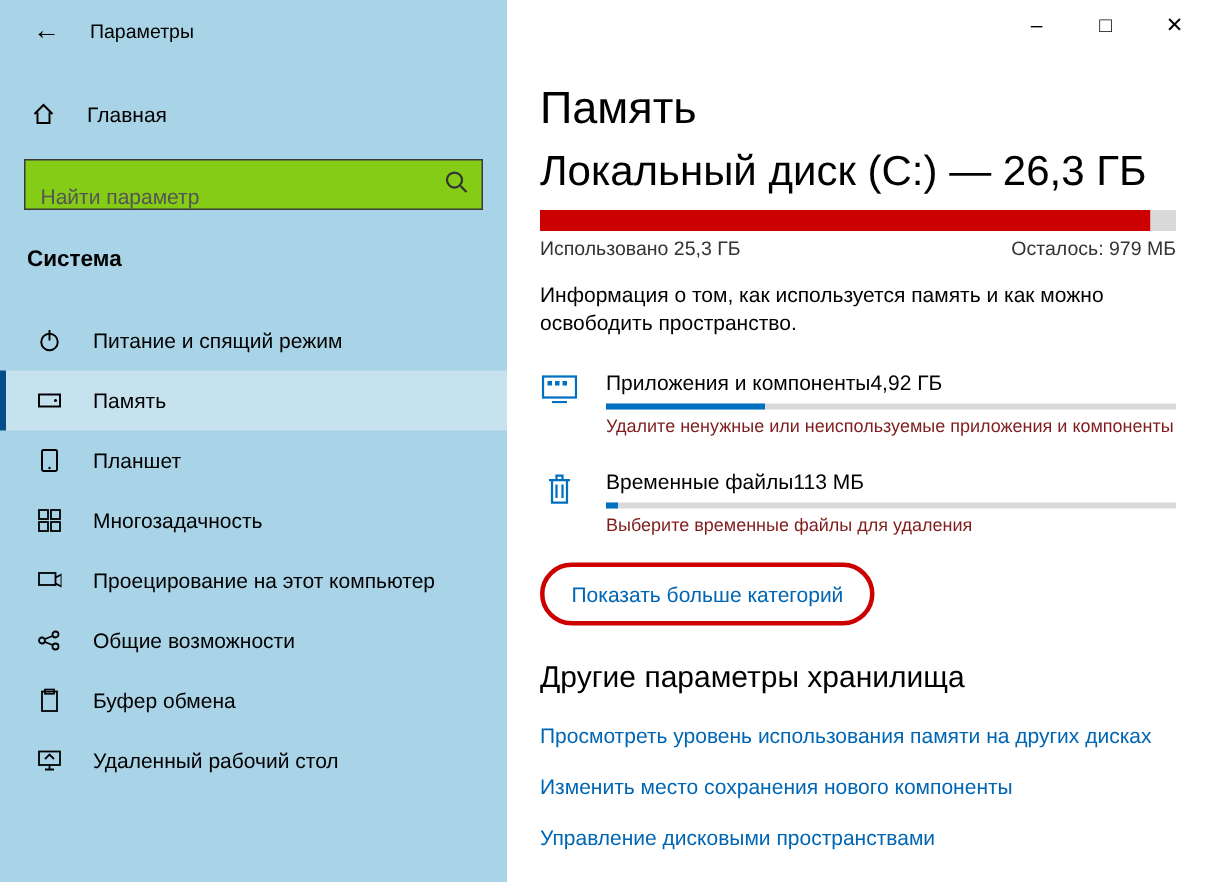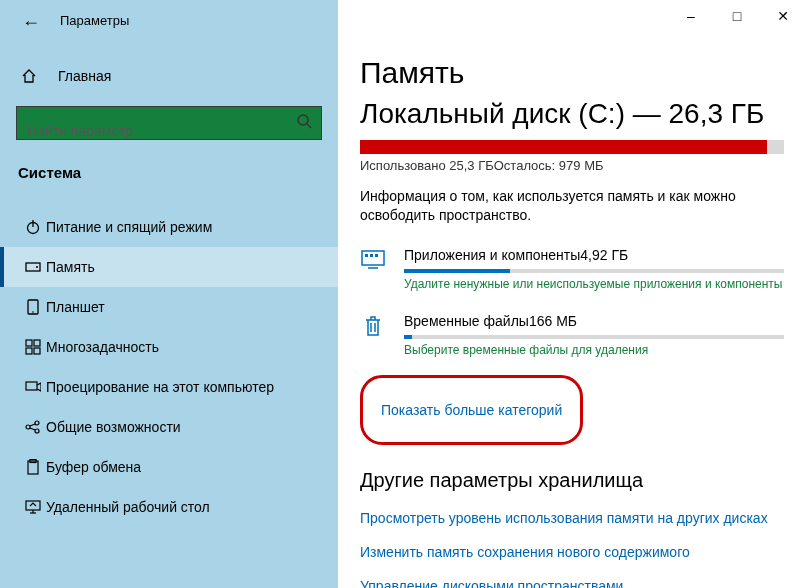--- a/index.html
+++ b/index.html
@@ -6,48 +6,48 @@
 body { font-family: "Segoe UI", Arial, sans-serif; font-size: 14px; color: #000; background: #fff; width: 806px; height: 588px; overflow: hidden; }
 .window { display: flex; width: 806px; height: 588px; position: relative; }
 .sidebar { width: 338px; background: #a9d3e6; padding: 0; display: flex; flex-direction: column; }
 .titlebar-left { height: 40px; display: flex; align-items: center; padding-left: 22px; gap: 20px; }
 .back-arrow { font-size: 18px; cursor: pointer; }
 .win-title { font-size: 13px; }
 .home-row { display: flex; align-items: center; gap: 20px; padding: 8px 0 8px 20px; margin-top: 20px; }
 .home-icon { width: 18px; display:flex; justify-content:center; }
 .home-label { font-size: 14px; }
 .search-wrap { margin: 14px 16px 0 16px; position: relative; }
-.search-input { width: 100%; height: 34px; background: #15803d; border: 1px solid #3a3a3a; padding: 16px 36px 0 10px; font-size: 14px; outline: none; }
+.search-input { width: 100%; height: 34px; background: #84cc16; border: 1px solid #3a3a3a; padding: 16px 36px 0 10px; font-size: 14px; outline: none; }
 .search-input::placeholder { color: #555; }
 .search-icon { position: absolute; right: 10px; top: 7px; font-size: 16px; color:#333; }
 .section-title { font-weight: 600; font-size: 15px; margin: 24px 0 6px 18px; }
 .nav-list { overflow: hidden; flex: 1; }
-.nav-item { display: flex; align-items: center; gap: 4px; padding: 12px 0 12px 20px; cursor: pointer; border-left: 4px solid transparent; }
+.nav-item { display: flex; align-items: center; gap: 20px; padding: 12px 0 12px 20px; cursor: pointer; border-left: 4px solid transparent; }
 .nav-item.active { background: #c6e2ef; border-left: 4px solid #004e8a; }
 .nav-icon { width: 18px; display:flex; justify-content:center; font-size:16px; }
 .nav-label { font-size: 14px; }
 .main { flex: 1; background: #fff; position: relative; padding: 0 22px; overflow:hidden; }
 .titlebar-right { position: absolute; top: 0; right: 0; display: flex; }
 .win-btn { width: 46px; height: 32px; display:flex; align-items:center; justify-content:center; font-size:14px; cursor:pointer; font-family:"Segoe UI Symbol",Arial; }
 .page-title { font-size: 30px; font-weight: 500; margin-top: 56px; }
 .disk-line { font-size: 28px; margin-top: 8px; }
 .bar-row { display:flex; margin-top: 10px; }
 .bar-used { height: 14px; background: #cc0000; }
 .bar-free { height: 14px; background: #d9d9d9; }
-.bar-labels { display:flex; font-size:13px; color:#333; margin-top: 4px; }
+.bar-labels { display:flex; justify-content:space-between; font-size:13px; color:#333; margin-top: 4px; gap: 48px; }
 .info-text { font-size: 14px; margin-top: 14px; line-height: 1.35; }
 .cat-row { display:flex; gap:18px; margin-top: 22px; }
 .cat-icon { width: 26px; display:flex; justify-content:center; align-items:flex-start; color:#0070c0; font-size:20px; padding-top:2px; }
 .cat-body { flex:1; }
 .cat-head { display:flex; font-size:14px; }
 .mini-bar { height:4px; background:#d9d9d9; margin:6px 0 4px 0; position:relative; }
 .mini-bar-fill { height:4px; background:#0070c0; position:absolute; left:0; top:0; }
-.cat-hint { font-size:12px; color:#15803d; }
+.cat-hint { font-size:12px; color:#7f1d1d; }
 .show-more-wrap { margin-top: 18px; }
-.show-more { display:inline-block; padding: 24px 18px; border: 3px solid #cc0000; border-radius: 22px; color:#0066b3; font-size:14px; cursor:pointer; }
+.show-more { display:inline-block; padding: 10px 18px; border: 3px solid #cc0000; border-radius: 22px; color:#0066b3; font-size:14px; cursor:pointer; }
 .section-sub { font-size: 20px; font-weight: 500; margin-top: 24px; }
 .link { color:#0066b3; font-size:14px; margin-top: 18px; display:block; cursor:pointer; }
 </style>
 </head>
 <body>
 
 <div class="window">
   <div class="sidebar">
     <div class="titlebar-left">
       <span class="back-arrow">←</span>
@@ -201,31 +201,31 @@
 
     <div class="cat-row">
       <div class="cat-icon">
         <svg width="20" height="22" viewBox="0 0 20 22">
             <path d="M3 5 H17 M5 5 V20 H15 V5 M8 5 V2 H12 V5 M8 8 V17 M12 8 V17" fill="none" stroke="#0070c0" stroke-width="1.5"></path>
           </svg>
       </div>
       <div class="cat-body">
         <div class="cat-head">
           <span>Временные файлы</span>
-          <span>166 МБ</span>
+          <span>113 МБ</span>
         </div>
         <div class="mini-bar">
             <div class="mini-bar-fill" style="width:2%"></div>
           </div>
         <div class="cat-hint">Выберите временные файлы для удаления</div>
       </div>
     </div>
 
     <div class="show-more-wrap">
       <span class="show-more">Показать больше категорий</span>
     </div>
 
     <div class="section-sub">Другие параметры хранилища</div>
     <a class="link">Просмотреть уровень использования памяти на других дисках</a>
-    <a class="link">Изменить память сохранения нового содержимого</a>
+    <a class="link">Изменить место сохранения нового компоненты</a>
     <a class="link">Управление дисковыми пространствами</a>
   </div>
 </div>
 
 </body></html>

